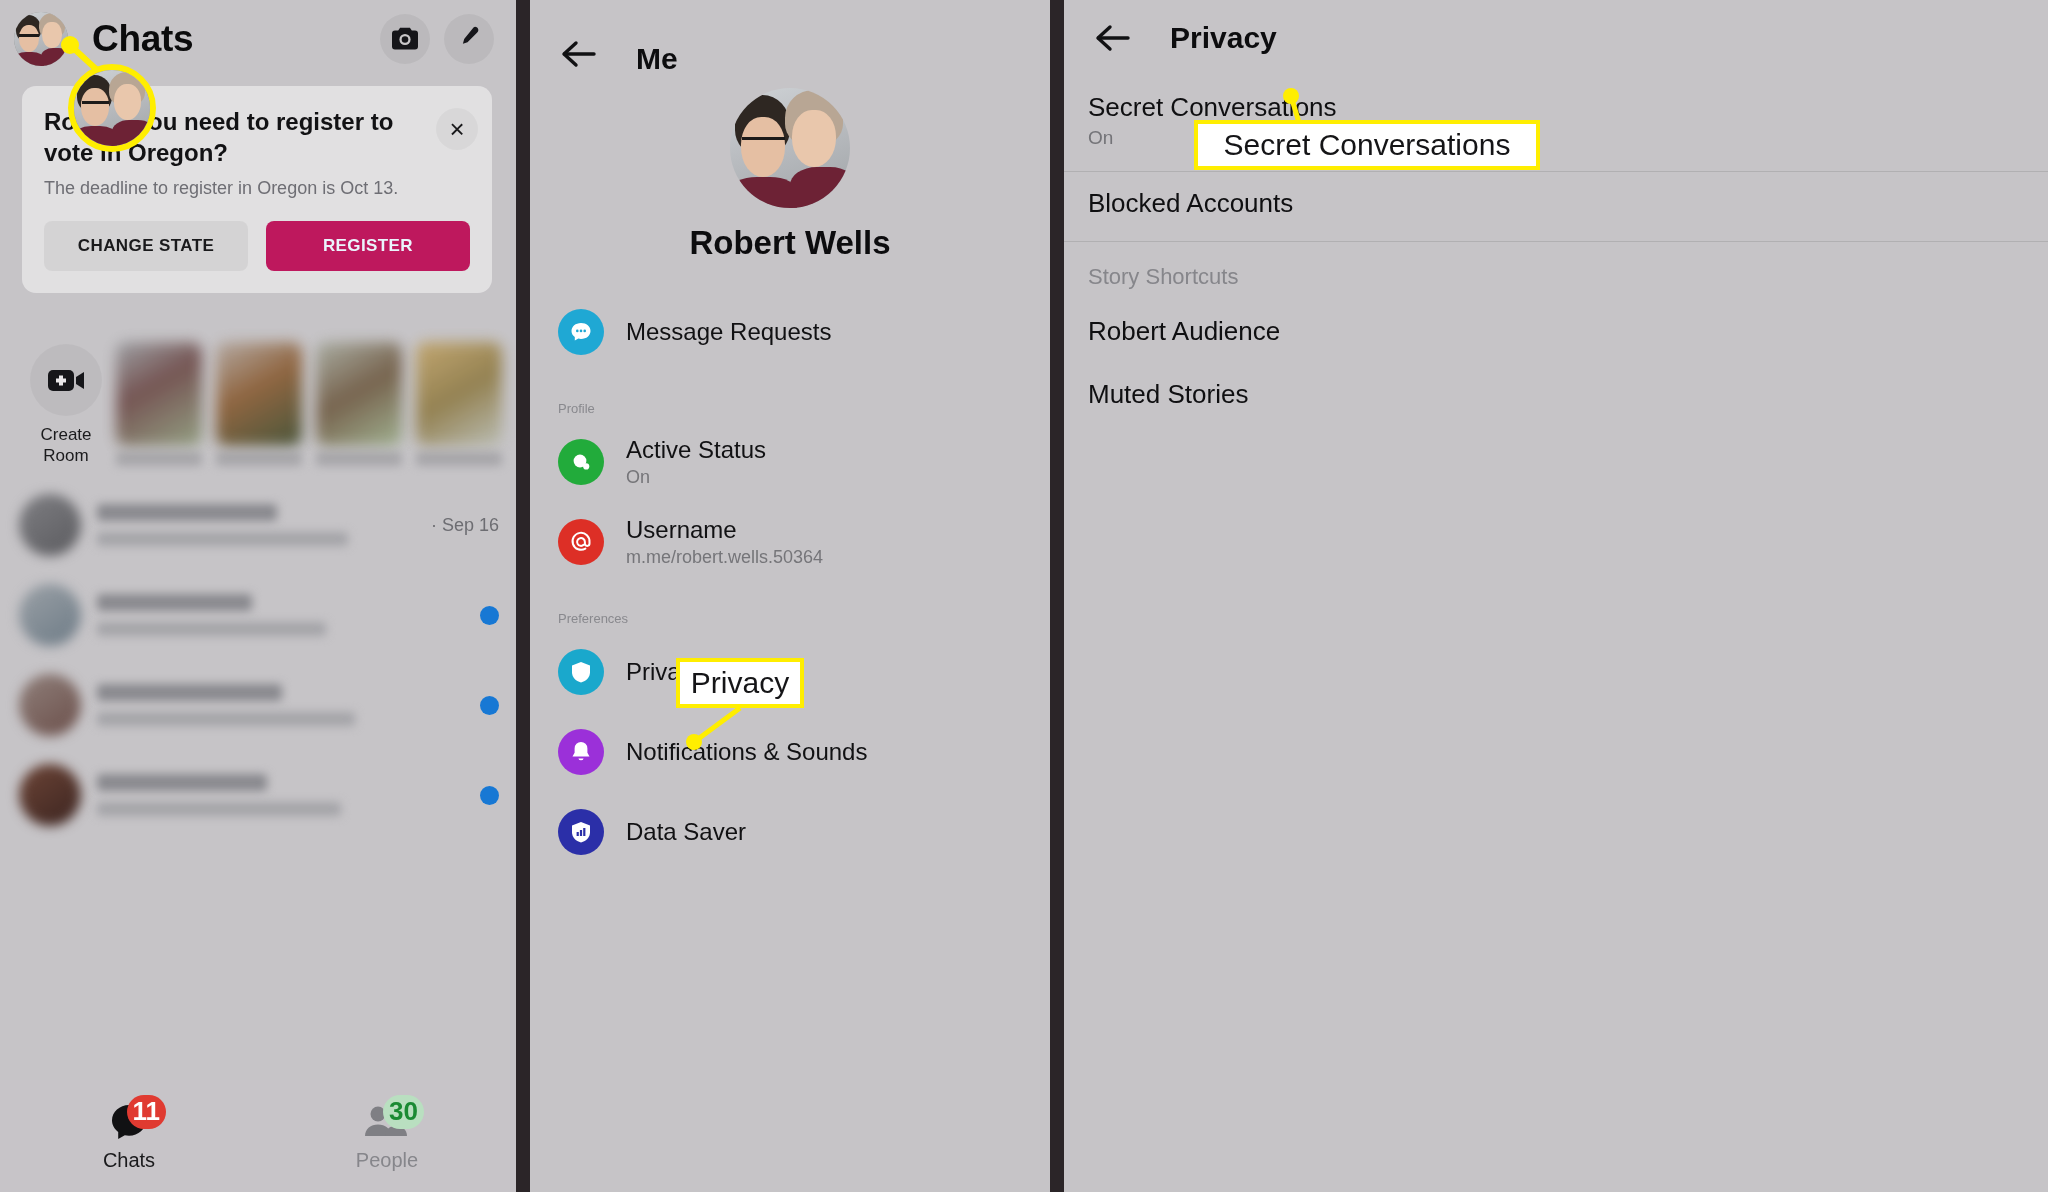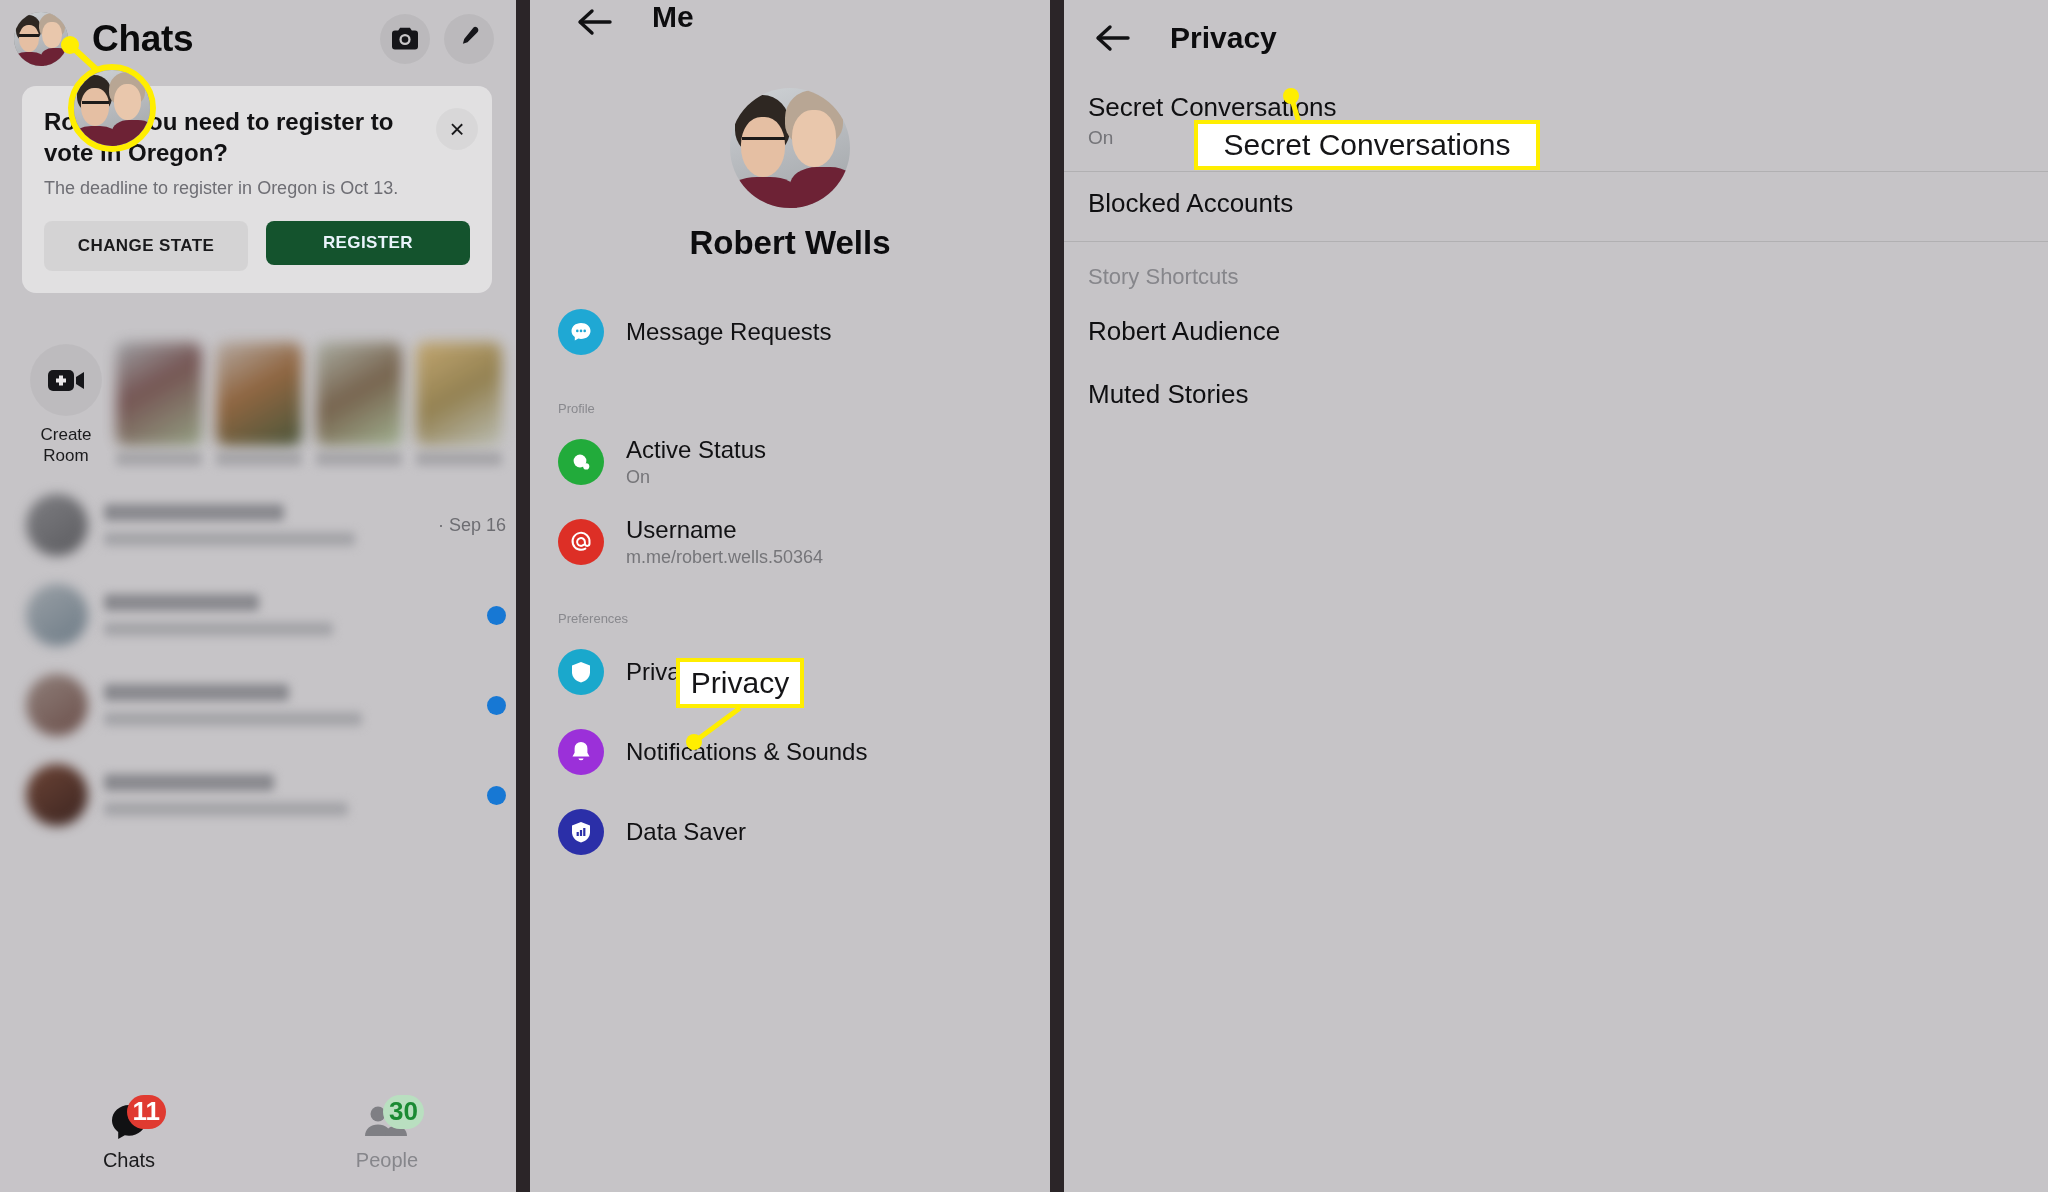--- a/index.html
+++ b/index.html
@@ -82,22 +82,22 @@
     font-size: 26px; color: #19191b;
   }
   .a-card-btns { display: flex; gap: 18px; margin-top: 22px; }
   .btn-ghost {
     flex: 1; height: 50px; border-radius: 8px;
     background: rgba(0,0,0,0.055);
     display:flex; align-items:center; justify-content:center;
     font-size: 17px; font-weight: bold; color: #1a1a1c; letter-spacing: .4px;
   }
   .btn-primary {
-    flex: 1; height: 44px; border-radius: 8px;
-    background: #14532d;
+    flex: 1; height: 50px; border-radius: 8px;
+    background: #be185d;
     display:flex; align-items:center; justify-content:center;
     font-size: 17px; font-weight: bold; color: #eaf4fc; letter-spacing: .4px;
   }
 
   
   .a-search {
     position: absolute; left: 20px; top: 286px; width: 474px; height: 44px;
     background: rgba(0,0,0,0.045); border-radius: 22px;
     display: flex; align-items: center; padding-left: 18px; gap: 16px;
   }
@@ -107,21 +107,21 @@
   .a-rooms { position: absolute; left: 0; top: 336px; width: 516px; height: 132px; display: flex; align-items: flex-start;}
   .create-room { width: 100px; display:flex; flex-direction:column; align-items:center;margin-left:16px; }
   .cr-circle { width: 72px; height: 72px; border-radius: 50%; background: rgba(0,0,0,0.045); display:flex; align-items:center; justify-content:center; margin-top: 8px;}
   .cr-label { font-size: 17px; color: #1b1b1d; text-align: center; line-height: 1.25; margin-top: 8px;}
   .room-thumbs { display: flex; gap: 14px; padding-top: 6px; }
   .rt { width: 86px; }
   .rt-img { width: 86px; height: 104px; border-radius: 10px; filter: blur(7px); opacity: .9; }
   .rt-name { height: 14px; margin-top: 6px; filter: blur(5px); opacity:.55; background:#8d8d91; border-radius:3px;}
 
   
-  .a-list { position: absolute; left: 8px; top: 480px; width: 516px; }
+  .a-list { position: absolute; left: 1px; top: 480px; width: 516px; }
   .chat-row { display: flex; align-items: center; height: 90px; padding: 0 18px; position: relative;}
   .cr-av { width: 62px; height: 62px; border-radius: 50%; filter: blur(6px); flex: none; }
   .cr-lines { margin-left: 16px; flex: 1; }
   .cr-l1 { height: 17px; border-radius: 4px; filter: blur(5px); background: #89898e; }
   .cr-l2 { height: 14px; border-radius: 4px; filter: blur(5px); background: #a4a4a8; margin-top: 11px; }
   .cr-date { font-size: 18px; color: #6d6d72; margin-left: 12px; }
   .cr-dot { width: 19px; height: 19px; border-radius: 50%; background: #1778d4; margin-left: 14px; flex:none;}
 
   
   .a-nav {
@@ -136,21 +136,21 @@
     min-width: 34px; height: 34px; border-radius: 17px;
     background: #e03a31; color: #fff;
     font-size: 26px; font-weight: bold;
     display: flex; align-items: center; justify-content: center; padding: 0 6px;
   }
   .badge.green { background: #b9dfc0; color: #1a8a33; font-weight: bold; }
   .nav-label { font-size: 20px; color: #1a1a1c; }
   .nav-label.dim { color: #86868b; }
 
   
-  .b-header { position: absolute; top: 0; left: 0; right: 0; height: 76px; display: flex; align-items: flex-start; padding-left: 16px; }
+  .b-header { position: absolute; top: 0; left: 0; right: 0; height: 76px; display: flex; align-items: flex-end; }
   .back-arrow { margin-left: 28px; width: 44px; height: 44px; display:flex; align-items:center; justify-content:center;}
   .b-title { font-size: 30px; font-weight: bold; color: #0d0d0f; margin-left: 34px; }
   .b-avatar { position: absolute; top: 88px; left: 50%; transform: translateX(-50%); width: 120px; height: 120px; border-radius: 50%; overflow: hidden; }
   .b-name { position: absolute; top: 224px; width: 100%; text-align: center; font-size: 33px; font-weight: bold; color: #0c0c0e; }
   .b-list { position: absolute; top: 292px; left: 0; width: 520px; }
   .b-row { display: flex; align-items: center; height: 80px; padding-left: 28px; }
   .b-icon { width: 46px; height: 46px; border-radius: 50%; flex: none; display:flex; align-items:center; justify-content:center; }
   .b-texts { margin-left: 22px; }
   .b-lbl { font-size: 24px; color: #111113; }
   .b-sub { font-size: 18px; color: #757579; margin-top: 3px; }

